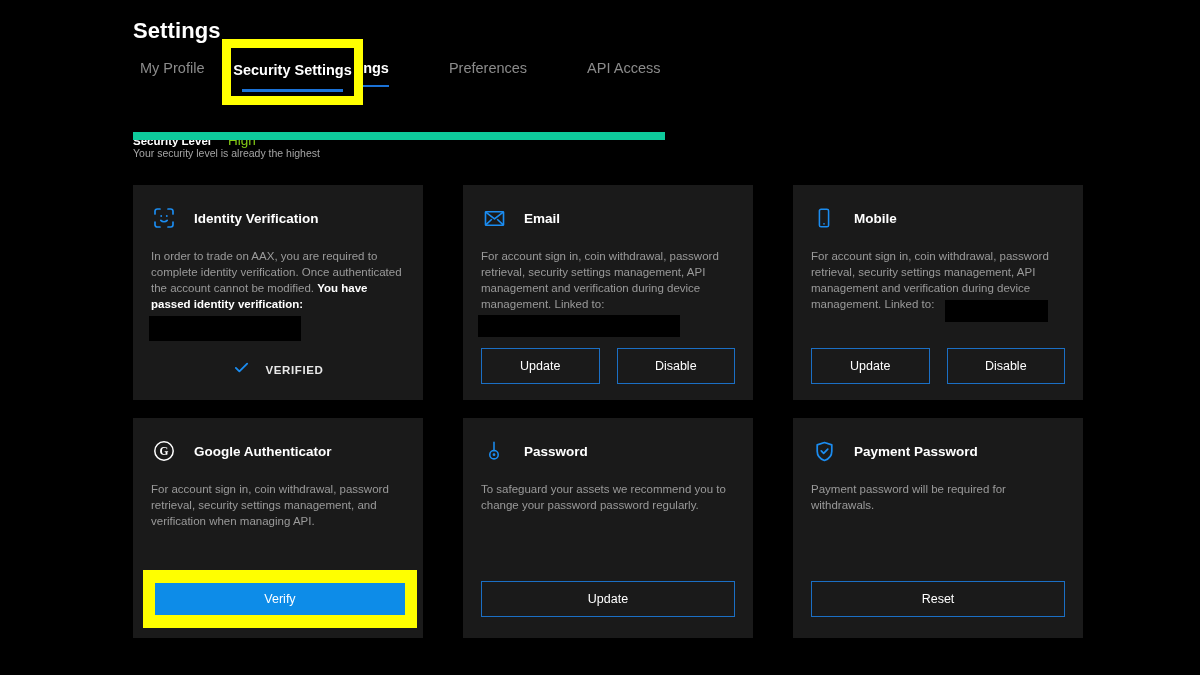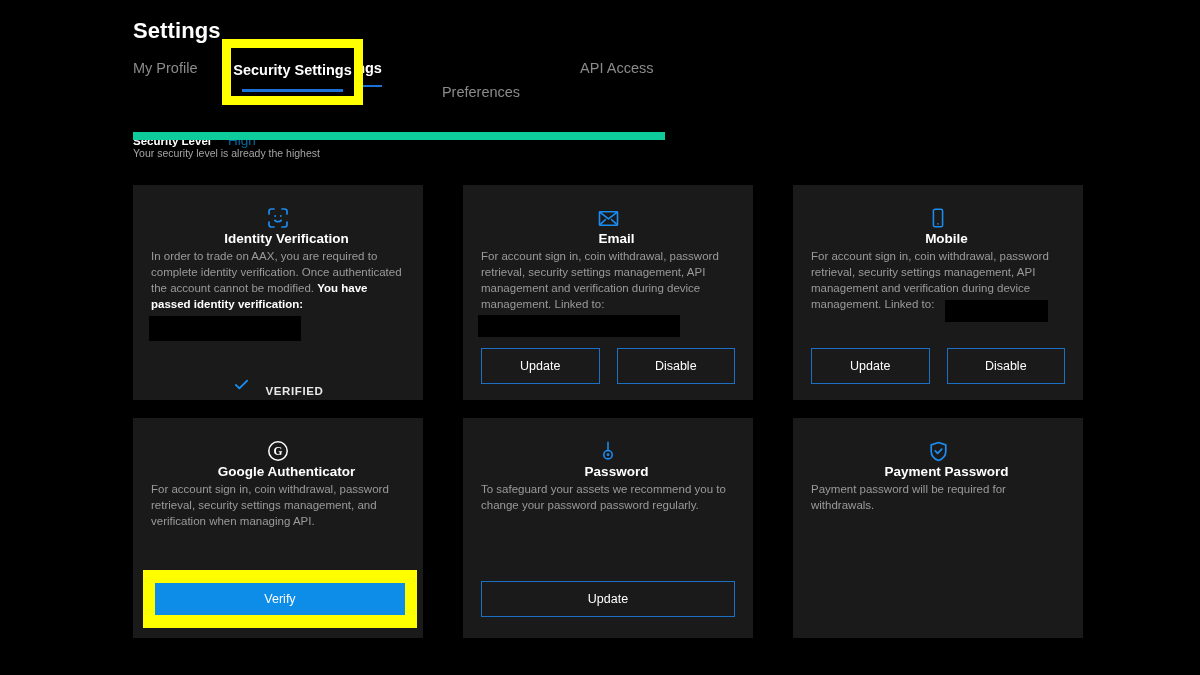--- a/index.html
+++ b/index.html
@@ -45,23 +45,23 @@
     align-items: flex-start;
   }
   .tab {
     font-size: 14.5px;
     color: #8b8b8b;
     line-height: 20px;
     white-space: nowrap;
     cursor: pointer;
     position: relative;
   }
-  .tab.spacer-1 { margin-right: 66px; }
+  .tab.spacer-1 { margin-right: 66px; margin-left: 7px; }
   .tab.spacer-2 { margin-right: 60px; }
-  .tab.spacer-3 { margin-right: 60px; margin-top: 24px; }
+  .tab.spacer-3 { margin-right: 60px; }
   .tab.active {
     color: #ffffff;
     font-weight: bold;
   }
   .tab.active .tab-underline {
     position: absolute;
     left: 0;
     right: 0;
     bottom: -9px;
     height: 2.5px;
@@ -114,21 +114,21 @@
     margin-top: 24px;
   }
   .seclevel-label {
     font-size: 11.5px;
     font-weight: bold;
     color: #ffffff;
   }
   .seclevel-value {
     margin-left: 17px;
     font-size: 13.5px;
-    color: #0369a1;
+    color: #84cc16;
   }
   .seclevel-bar-track {
     position: absolute;
     left: 133px;
     top: 132px;
     width: 532px;
     height: 8px;
     background: #111111;
   }
   .seclevel-bar-fill {
@@ -160,21 +160,20 @@
     padding: 20px 18px 0 18px;
     height: 215px;
   }
   .card.row2 { height: 220px; }
 
   .card-head {
     display: flex;
     align-items: center;
     height: 26px;
     margin-bottom: 17px;
-    flex-direction: column;
   }
   .card-icon {
     width: 26px;
     height: 26px;
     flex: 0 0 26px;
     display: flex;
     align-items: center;
     justify-content: center;
   }
   .card-title {
@@ -219,23 +218,23 @@
     top: 115px;
     width: 103px;
     height: 22px;
   }
 
   
   .verified-row {
     position: absolute;
     left: 0;
     right: 0;
-    top: 191px;
-    display: flex;
-    align-items: flex-end;
+    top: 174px;
+    display: flex;
+    align-items: center;
     justify-content: center;
   }
   .verified-label {
     margin-left: 16px;
     font-size: 11.5px;
     font-weight: bold;
     letter-spacing: .6px;
     color: #e8e8e8;
   }
 
@@ -429,16 +428,19 @@
       <div class="card-head">
         <span class="card-icon">
           <svg width="23" height="23" viewBox="0 0 24 24" fill="none" stroke="#1b8cf0" stroke-width="1.8" stroke-linecap="round" stroke-linejoin="round">
             <path d="M12 2.6l7.6 2.5v6.6c0 4.6-3.1 8.1-7.6 9.7-4.5-1.6-7.6-5.1-7.6-9.7V5.1z"></path>
             <path d="M8.6 11.4l2.5 2.5 4.3-4.3"></path>
           </svg>
         </span>
         <span class="card-title">Payment Password</span>
       </div>
       <div class="card-desc">Payment password will be required for withdrawals.</div>
+      <div class="btn-row single r2">
+        <button class="btn">Reset</button>
+      </div>
     </div>
 
   </div>
 </div>
 
 </body></html>

